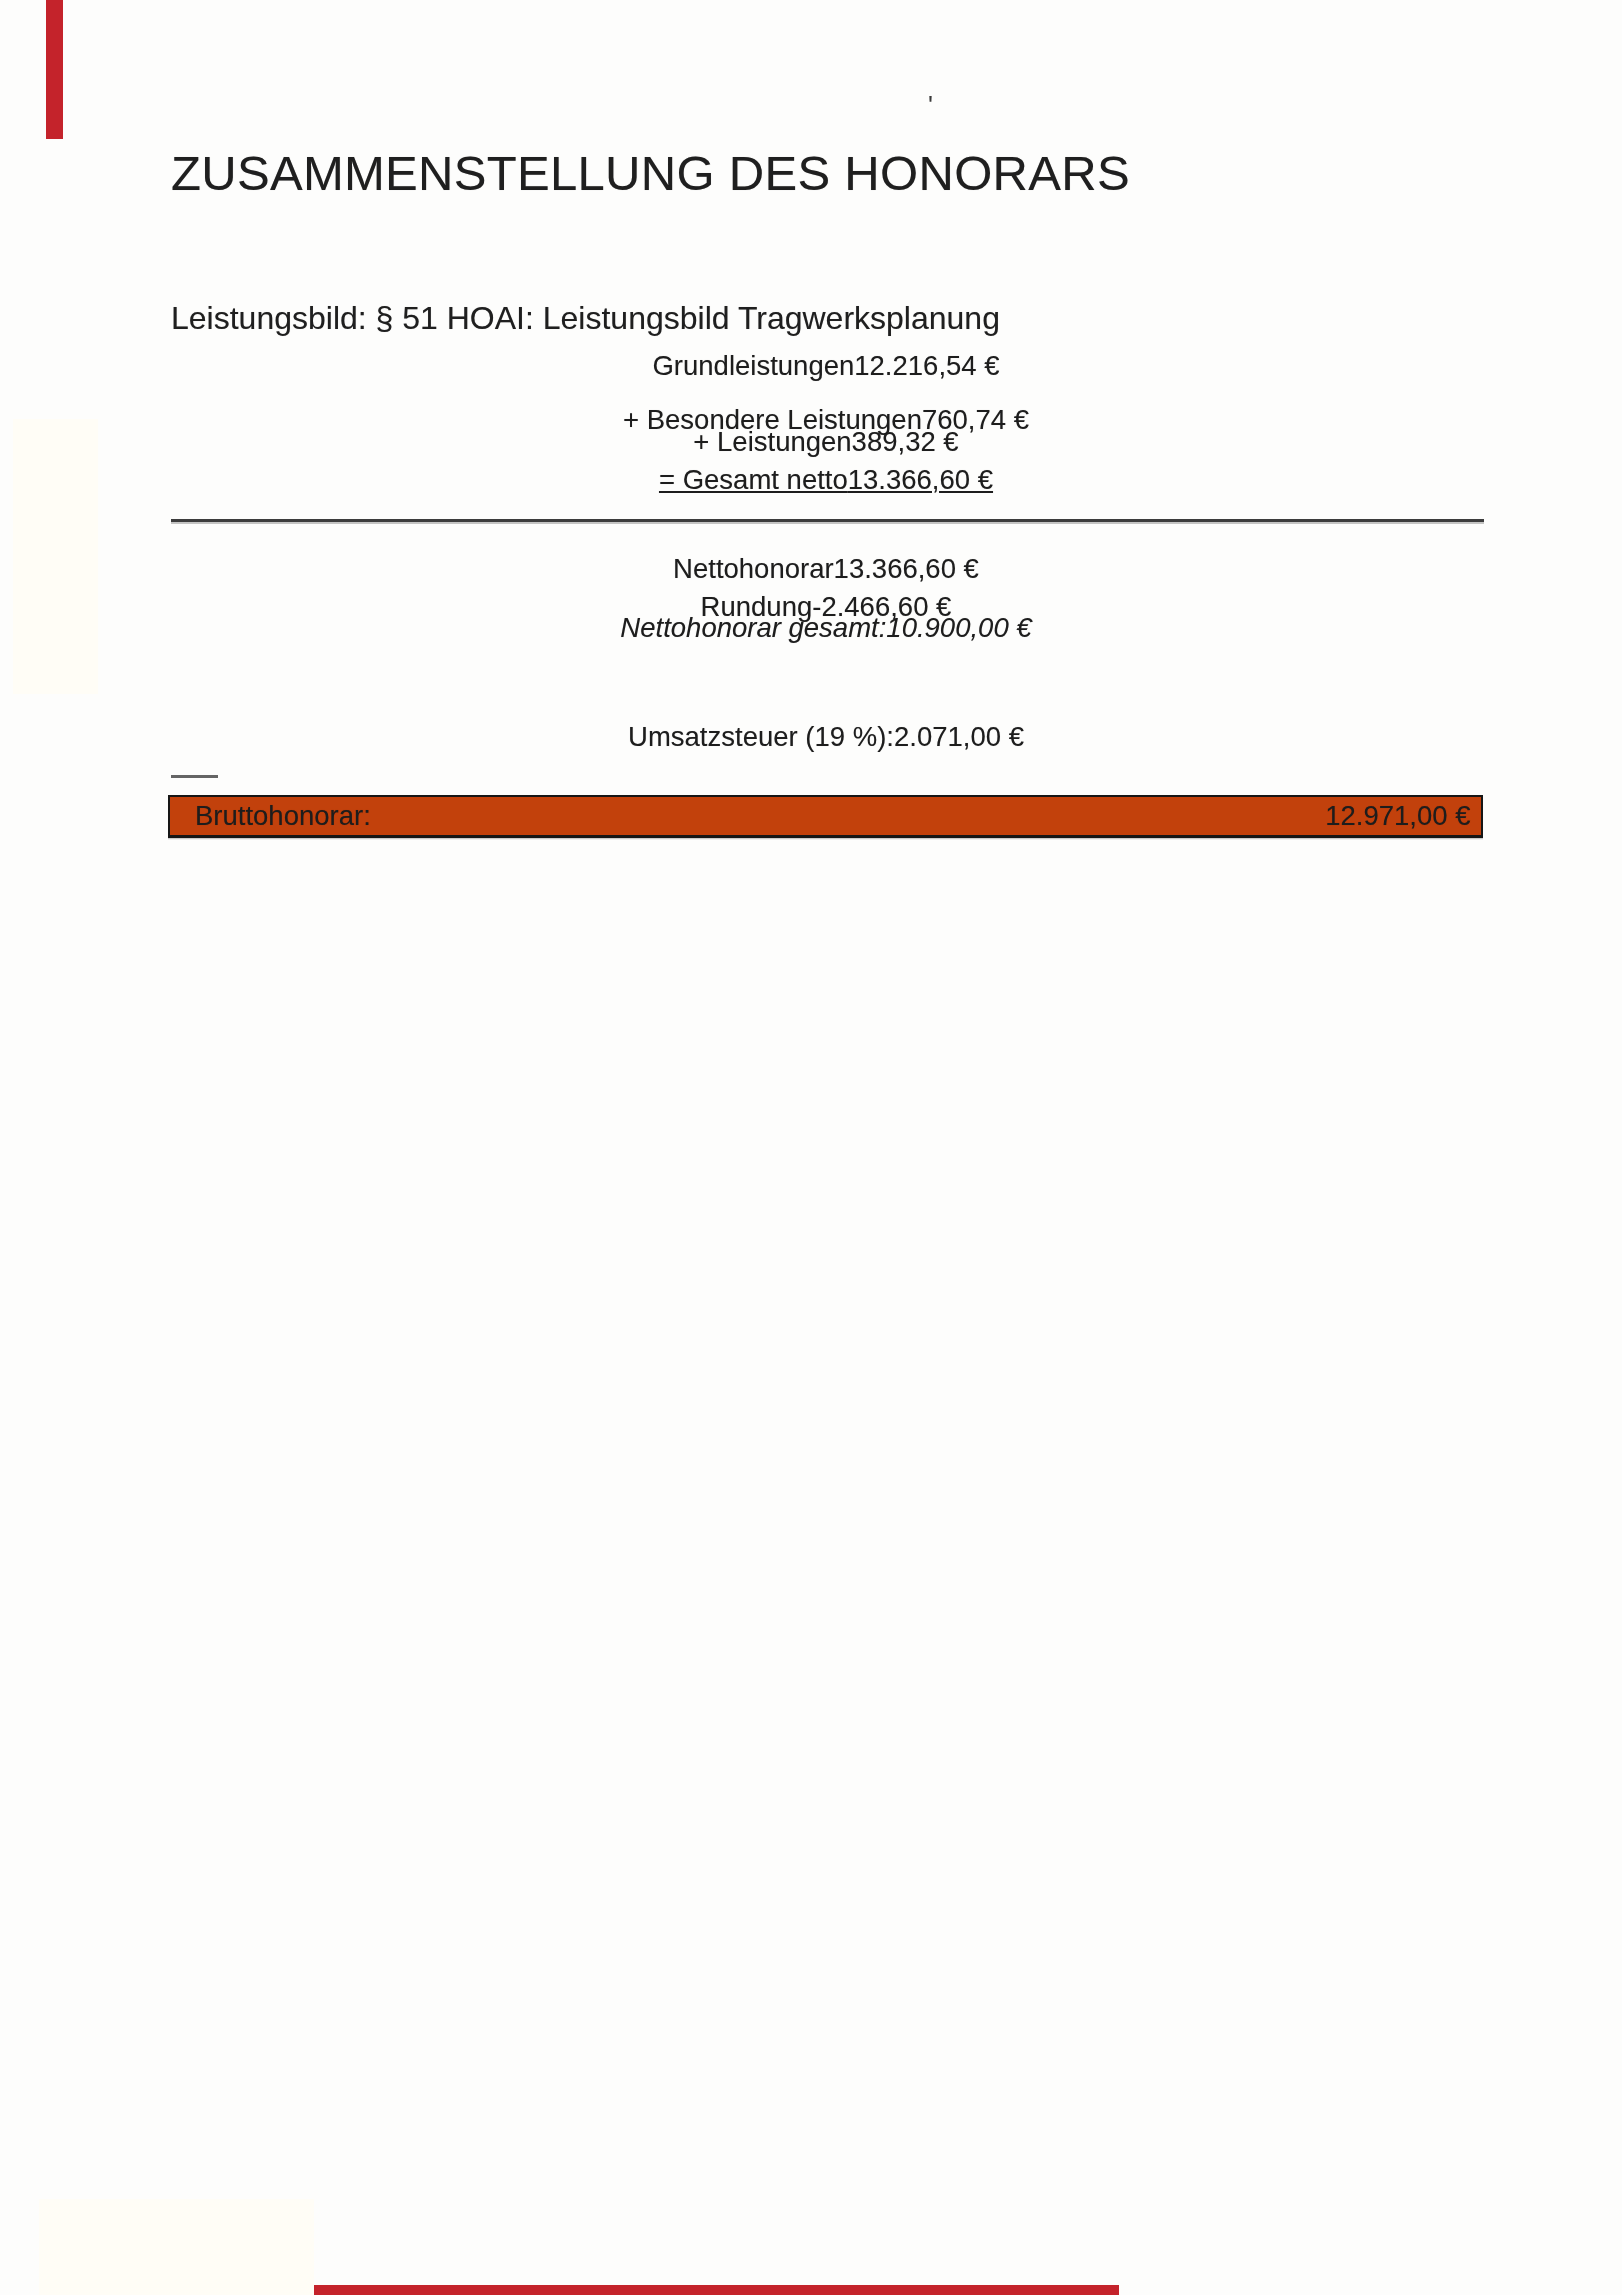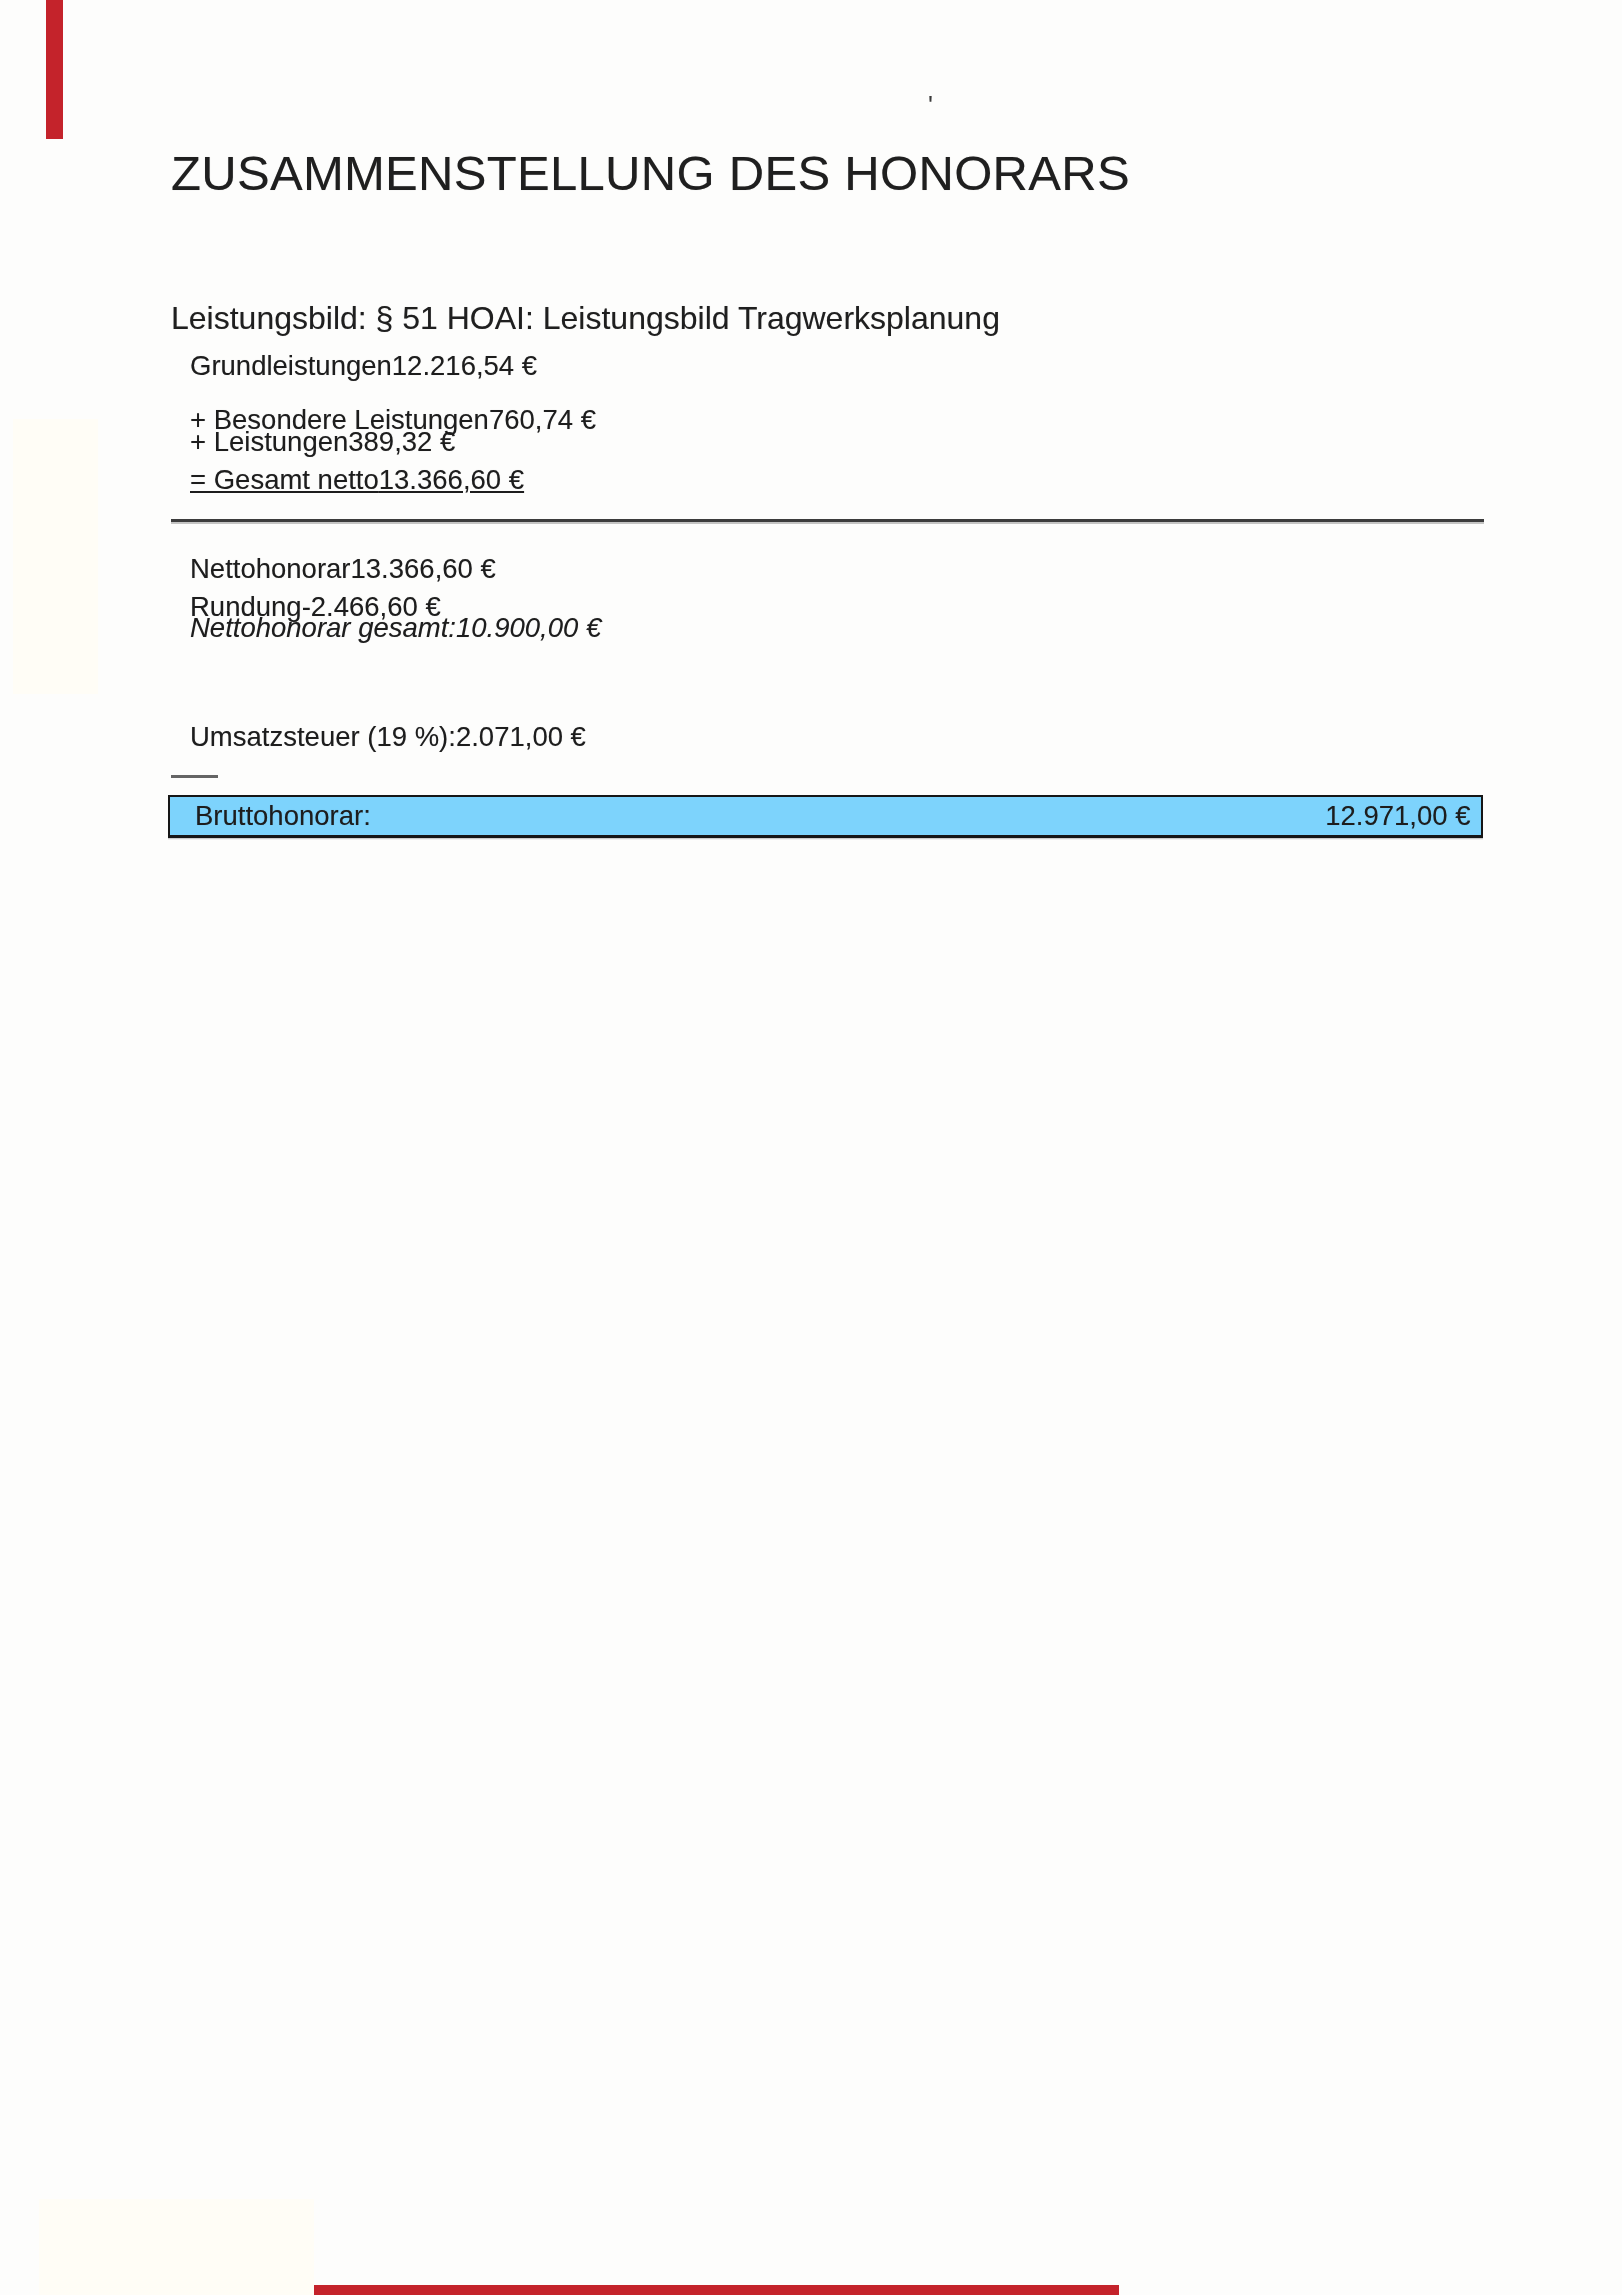--- a/index.html
+++ b/index.html
@@ -71,27 +71,26 @@
     color: #1f1f1f;
     text-shadow: 0 0 0.7px rgba(0,0,0,0.3);
     white-space: nowrap;
     margin-top: 40px;
   }
   .row {
     position: absolute;
     left: 171px;
     width: 1310px;
     display: flex;
-    justify-content: flex-start;
+    justify-content: center;
     align-items: baseline;
     font-size: 27.5px;
     line-height: 33px;
     text-shadow: 0 0 0.7px rgba(0,0,0,0.3);
     white-space: nowrap;
-    margin-left: 19px;
   }
   .row .label { text-align: left; }
   .row .value { text-align: right; }
   .rule {
     position: absolute;
     left: 171px;
     top: 519px;
     width: 1313px;
     height: 3.3px;
     background: #3c3c3c;
@@ -162,19 +161,19 @@
   <div class="row" style="top:611px;font-style:italic;">
     <span class="label">Nettohonorar gesamt:</span>
     <span class="value">10.900,00 €</span>
   </div>
 
   <div class="row" style="top:720px;">
     <span class="label">Umsatzsteuer (19 %):</span>
     <span class="value">2.071,00 €</span>
   </div>
 
-  <div class="gross-box" style="background: #7dd3fc; border-color: rgb(22, 22, 22);">
+  <div class="gross-box" style="background: #c2410c; border-color: rgb(22, 22, 22);">
     <span class="label">Bruttohonorar:</span>
     <span class="value">12.971,00 €</span>
   </div>
 
 </div>
 
 
 </body></html>

